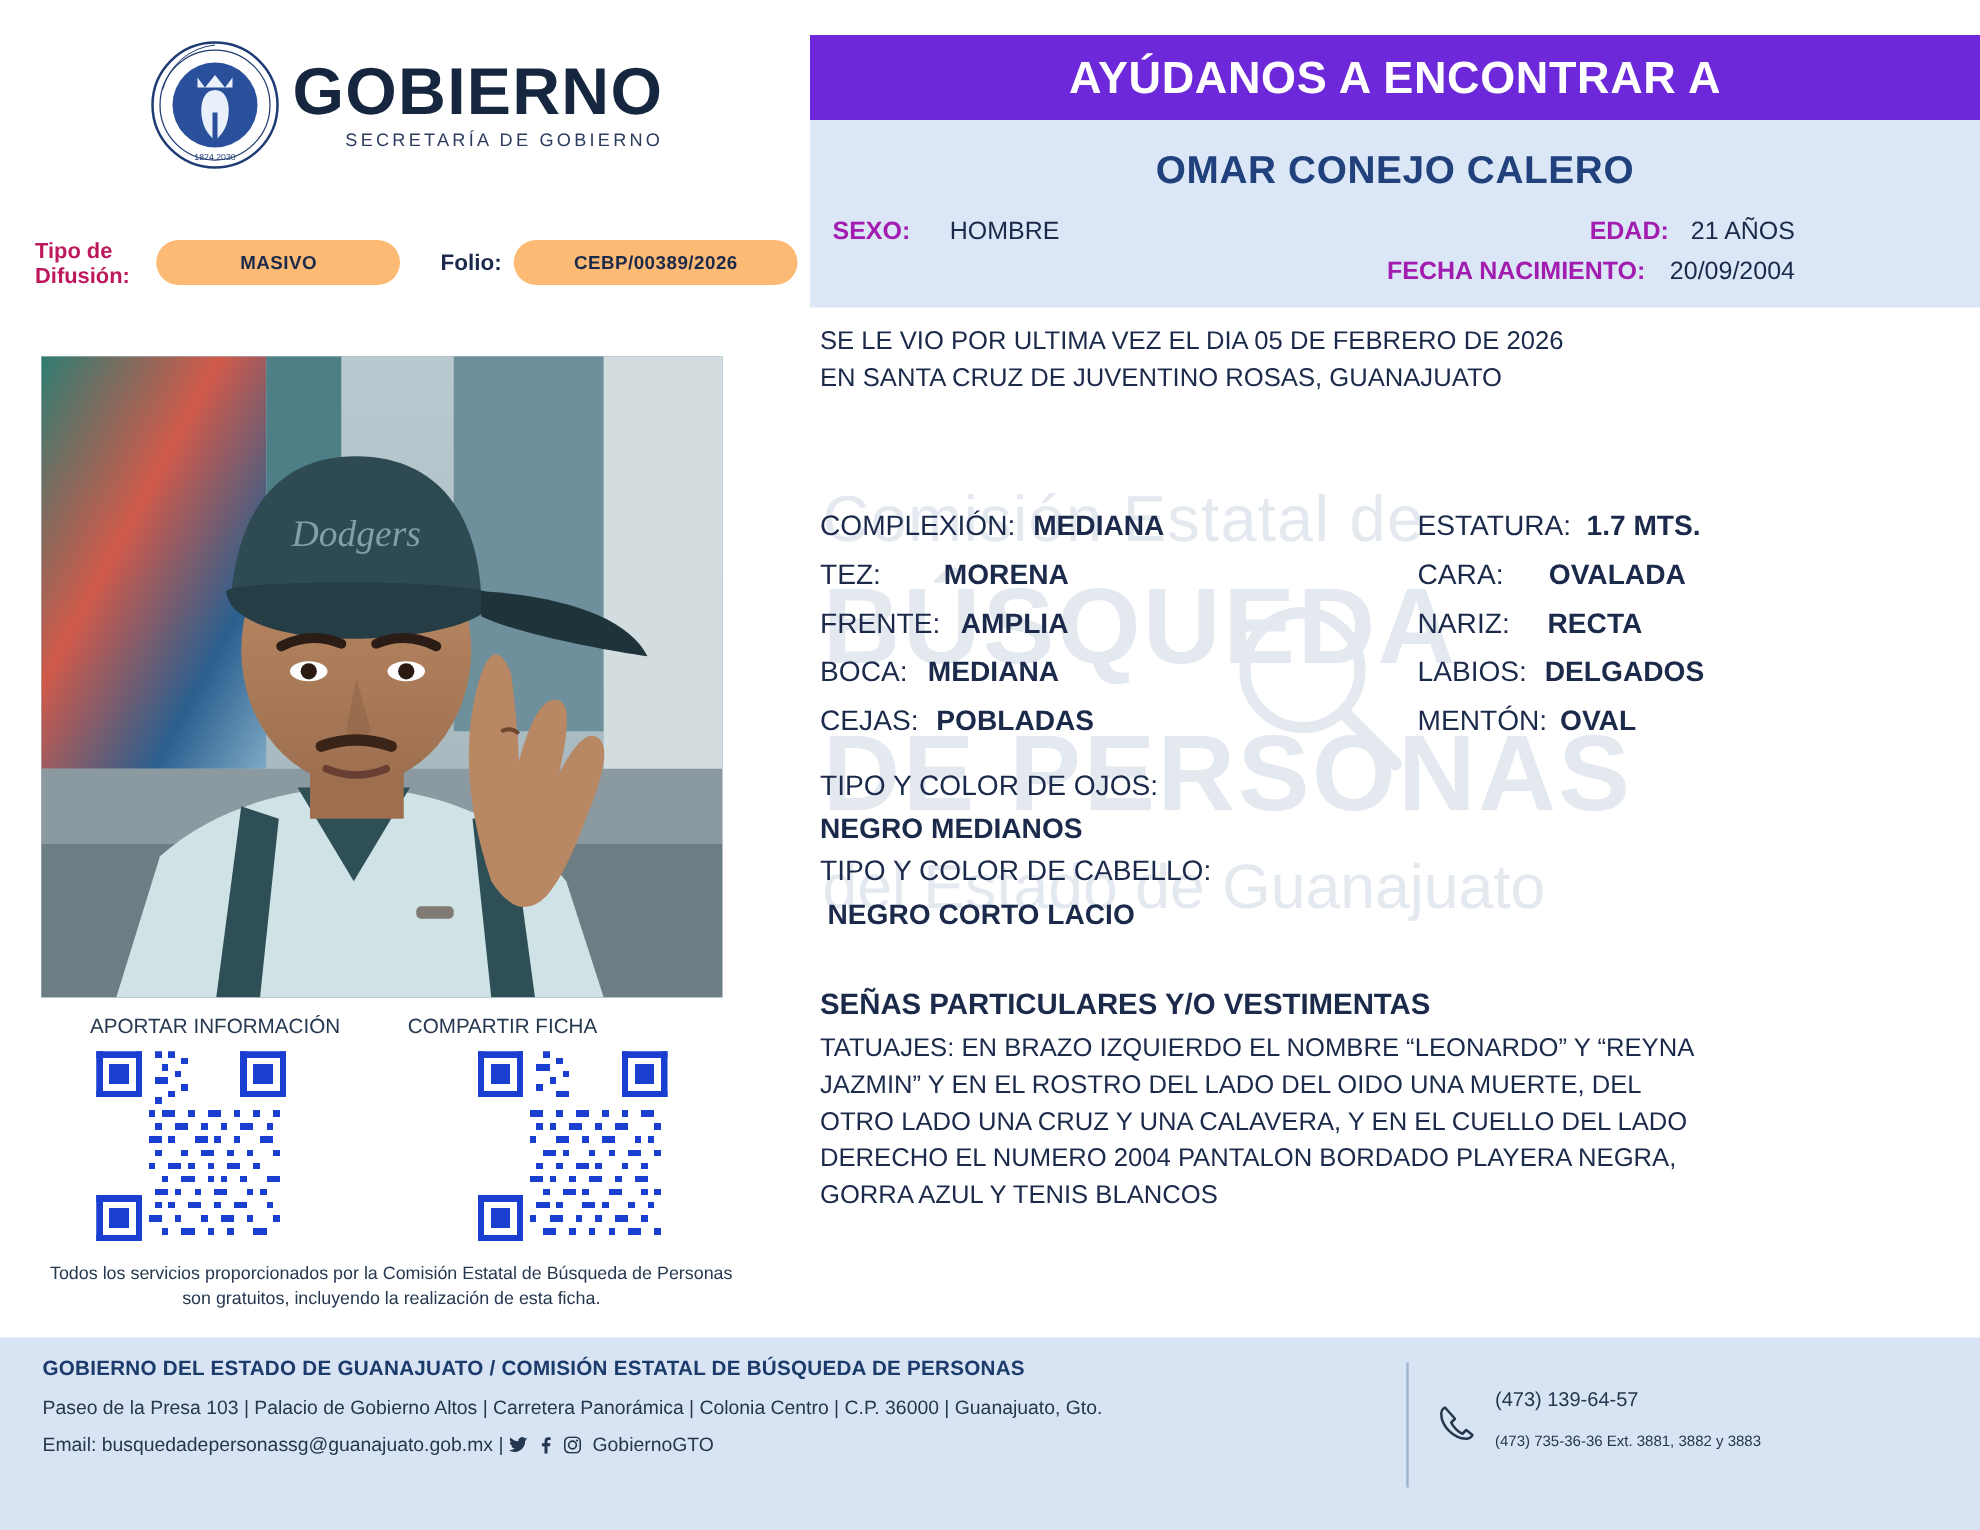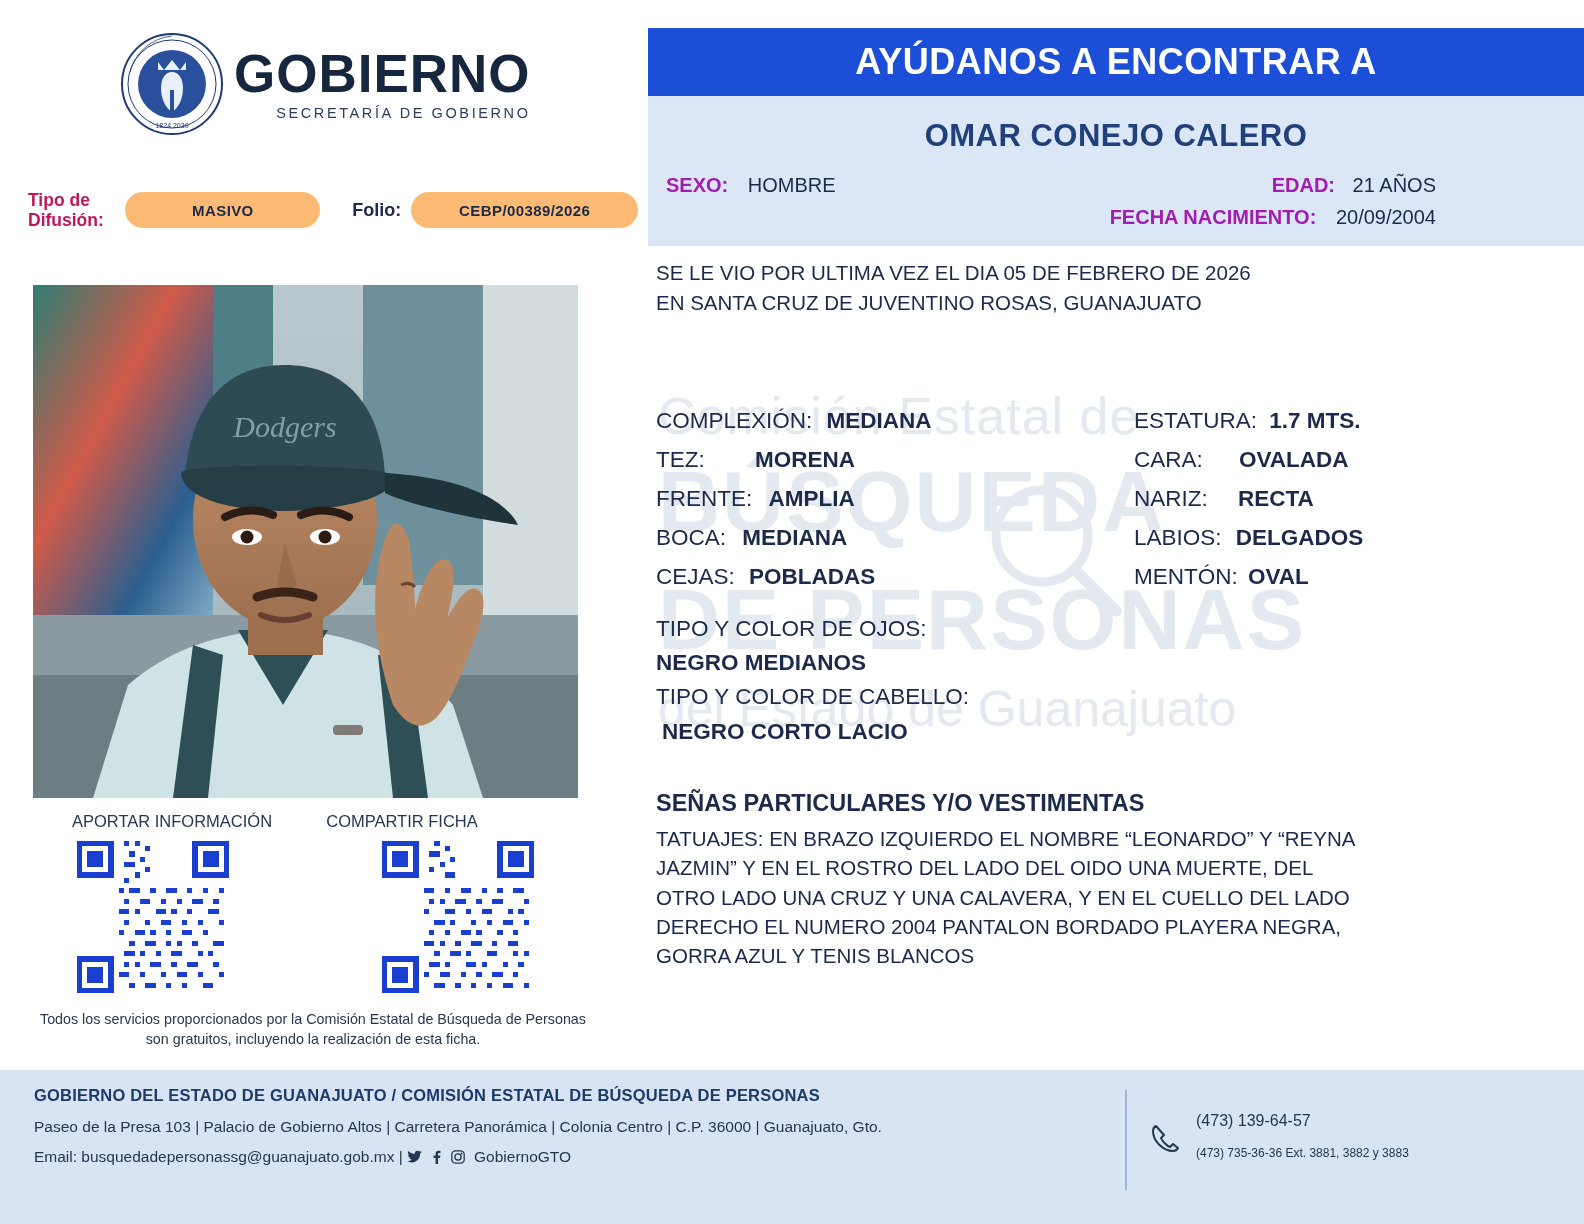--- a/index.html
+++ b/index.html
@@ -152,21 +152,21 @@
     top: 0;
     width: 936px;
     height: 1070px;
   }
 
   .banner {
     position: absolute;
     left: 0; top: 28px;
     width: 936px;
     height: 68px;
-    background: #1d4ed8;
+    background: #6d28d9;
     display: flex;
     align-items: center;
     justify-content: center;
   }
   .banner-text {
     color: #ffffff;
     font-size: 36px;
     font-weight: bold;
     letter-spacing: 0.5px;
   }
@@ -640,21 +640,21 @@
 
     <div class="banner">
       <div class="banner-text">AYÚDANOS A ENCONTRAR A</div>
     </div>
 
     <div class="info-band">
       <div class="person-name">OMAR CONEJO CALERO</div>
       <div class="row-sexo">
         <span class="sexo-left">
           <span class="k">SEXO:</span>
-          <span class="v" style="margin-left:14px">HOMBRE</span>
+          <span class="v" style="margin-left:26px">HOMBRE</span>
         </span>
         <span class="sexo-right">
           <span class="k">EDAD:</span>
           <span class="v" style="margin-left:12px">21 AÑOS</span>
         </span>
       </div>
       <div class="row-nac">
         <span class="nac-right">
           <span class="k">FECHA NACIMIENTO:</span>
           <span class="v" style="margin-left:14px">20/09/2004</span>

